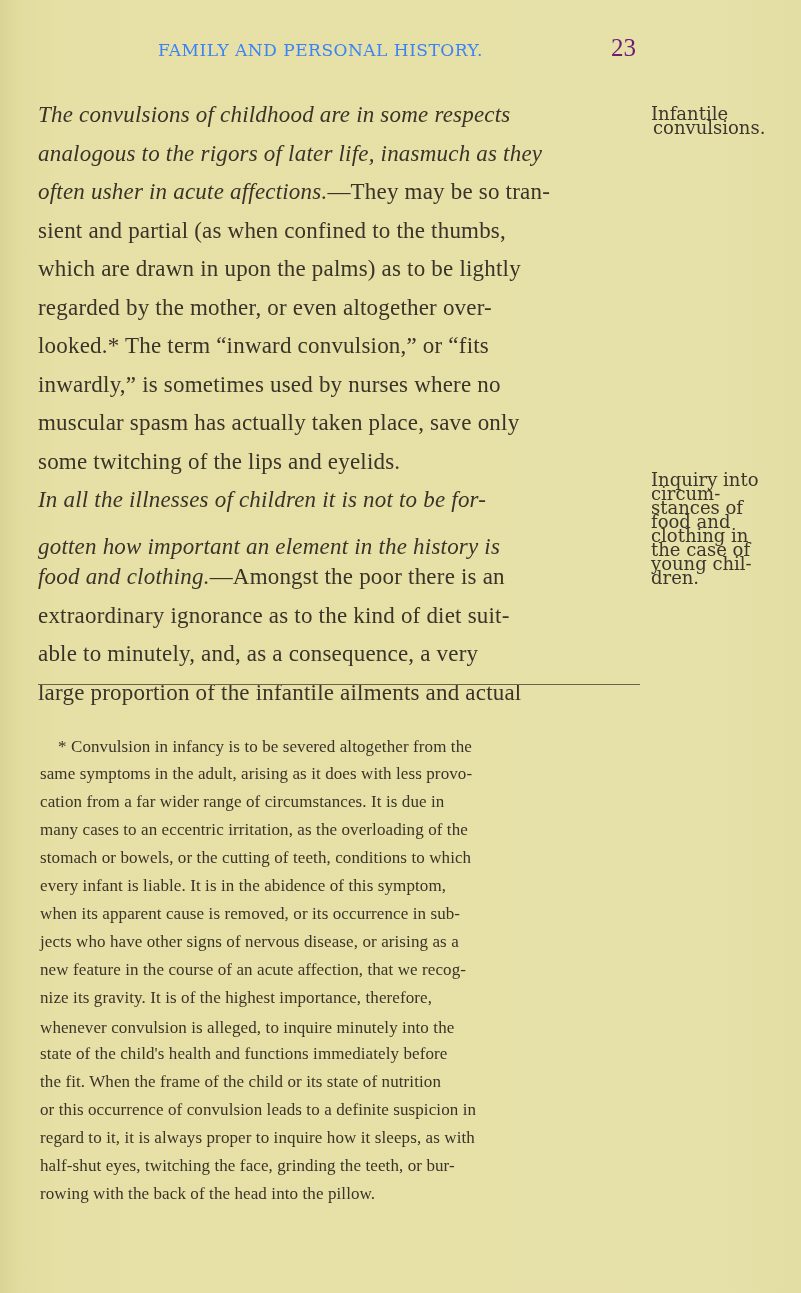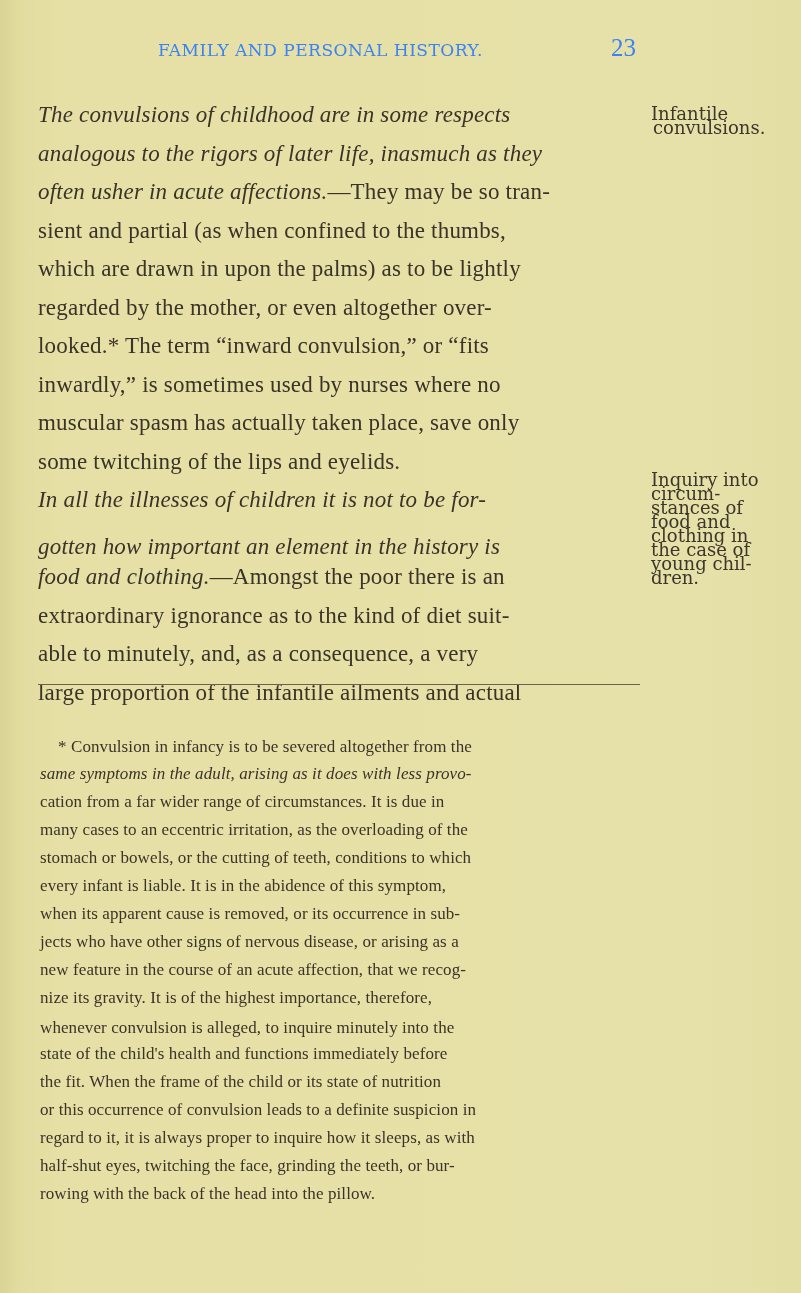--- a/index.html
+++ b/index.html
@@ -5,21 +5,21 @@
     html, body { margin: 0; padding: 0; }
     body {
       width: 801px; height: 1293px; overflow: hidden;
       background: linear-gradient(90deg, #d9d394 0px, #e2dc9f 18px, #e6e0a6 60px, #e6e1a8 700px, #e3dea4 801px);
       color: #3a3328;
       position: relative;
       font-family: "DejaVu Serif", "Liberation Serif", serif;
     }
     .abs { position: absolute; white-space: nowrap; }
     .header { top: 40px; left: 158px; font-size: 17px; letter-spacing: 0.5px; color: #3b82f6; text-align: center; }
-    .pagenum { top: 34px; left: 611px; font-size: 25px; color: #3b82f6; font-family: "Liberation Serif", serif; }
+    .pagenum { top: 34px; left: 611px; font-size: 25px; color: #701a75; font-family: "Liberation Serif", serif; }
     .body-line { left: 38px; font-size: 23px; font-family: "Liberation Serif", serif; letter-spacing: 0.2px; }
     .it { font-style: italic; }
     .margin { font-size: 18px; line-height: 14px; left: 651px; font-family: "DejaVu Serif", serif; color: #3d362b; }
     .rule { position: absolute; left: 38px; top: 684px; width: 602px; height: 1px; background: #6a624c; }
     .fn-line { left: 40px; font-size: 17px; font-family: "Liberation Serif", serif; letter-spacing: 0.1px; }
   </style>
 </head>
 <body>
 
 <div class="abs header">FAMILY AND PERSONAL HISTORY.</div>
@@ -57,21 +57,21 @@
   <div>clothing in</div>
   <div>the case of</div>
   <div>young chil-</div>
   <div>dren.</div>
 </div>
 
 <div class="rule"></div>
 
 <div>
   <div class="abs fn-line" style="top:737px; left:58px;">* Convulsion in infancy is to be severed altogether from the</div>
-  <div class="abs fn-line" style="top:764px;font-style:italic;">same symptoms in the adult, arising as it does with less provo-</div>
+  <div class="abs fn-line" style="top:764px;">same symptoms in the adult, arising as it does with less provo-</div>
   <div class="abs fn-line" style="top:792px;">cation from a far wider range of circumstances. It is due in</div>
   <div class="abs fn-line" style="top:820px;">many cases to an eccentric irritation, as the overloading of the</div>
   <div class="abs fn-line" style="top:848px;">stomach or bowels, or the cutting of teeth, conditions to which</div>
   <div class="abs fn-line" style="top:876px;">every infant is liable. It is in the abidence of this symptom,</div>
   <div class="abs fn-line" style="top:904px;">when its apparent cause is removed, or its occurrence in sub-</div>
   <div class="abs fn-line" style="top:932px;">jects who have other signs of nervous disease, or arising as a</div>
   <div class="abs fn-line" style="top:960px;">new feature in the course of an acute affection, that we recog-</div>
   <div class="abs fn-line" style="top:988px;">nize its gravity. It is of the highest importance, therefore,</div>
   <div class="abs fn-line" style="top:978px;margin-top:40px;">whenever convulsion is alleged, to inquire minutely into the</div>
   <div class="abs fn-line" style="top:1044px;">state of the child's health and functions immediately before</div>

